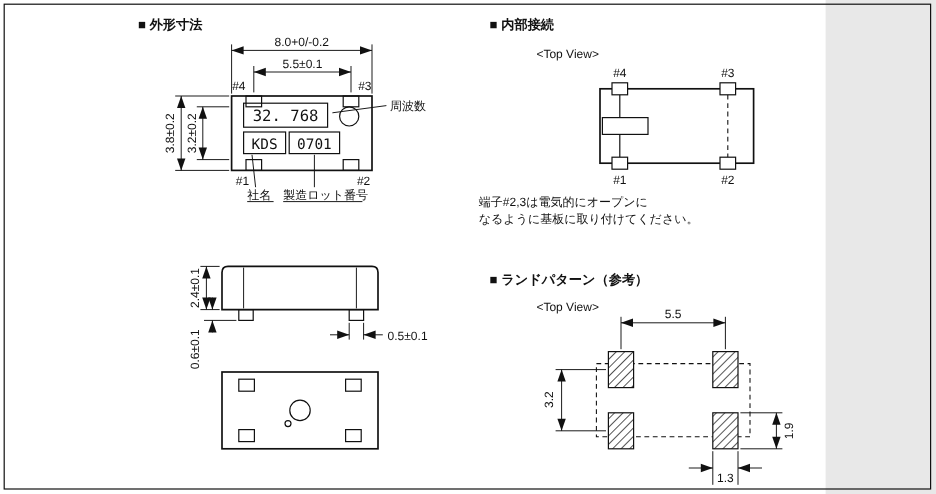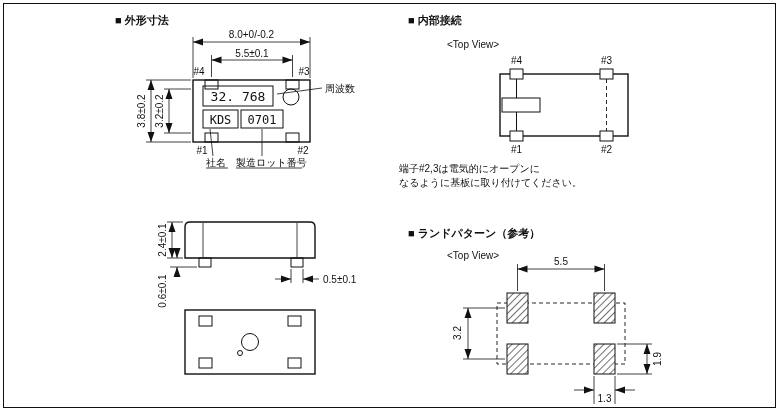--- a/index.html
+++ b/index.html
@@ -1,17 +1,17 @@
 <!DOCTYPE html>
 <html><head>
 <meta charset="utf-8">
 <style>
   html,body { margin:0; padding:0; background:#e8e8e8; }
   .stage {
-    position:relative; width:780px; height:412px; background:#ffffff;
+    position:relative; width:688px; height:412px; background:#ffffff;
     font-family:"Liberation Sans", sans-serif;
   }
   svg { position:absolute; left:0; top:0; }
   svg text { fill:#111; font-family:"Liberation Sans", sans-serif; }
   .t10 { font-size:10px; }
   .t11b { font-size:11px; font-weight:bold; }
   .mk13 { font-size:13px; font-family:"DejaVu Sans Mono", monospace; }
   .mk12 { font-size:12px; font-family:"DejaVu Sans Mono", monospace; }
   .outline { fill:none; stroke:#111; stroke-width:1.4; }
   .med { fill:none; stroke:#111; stroke-width:1; }

